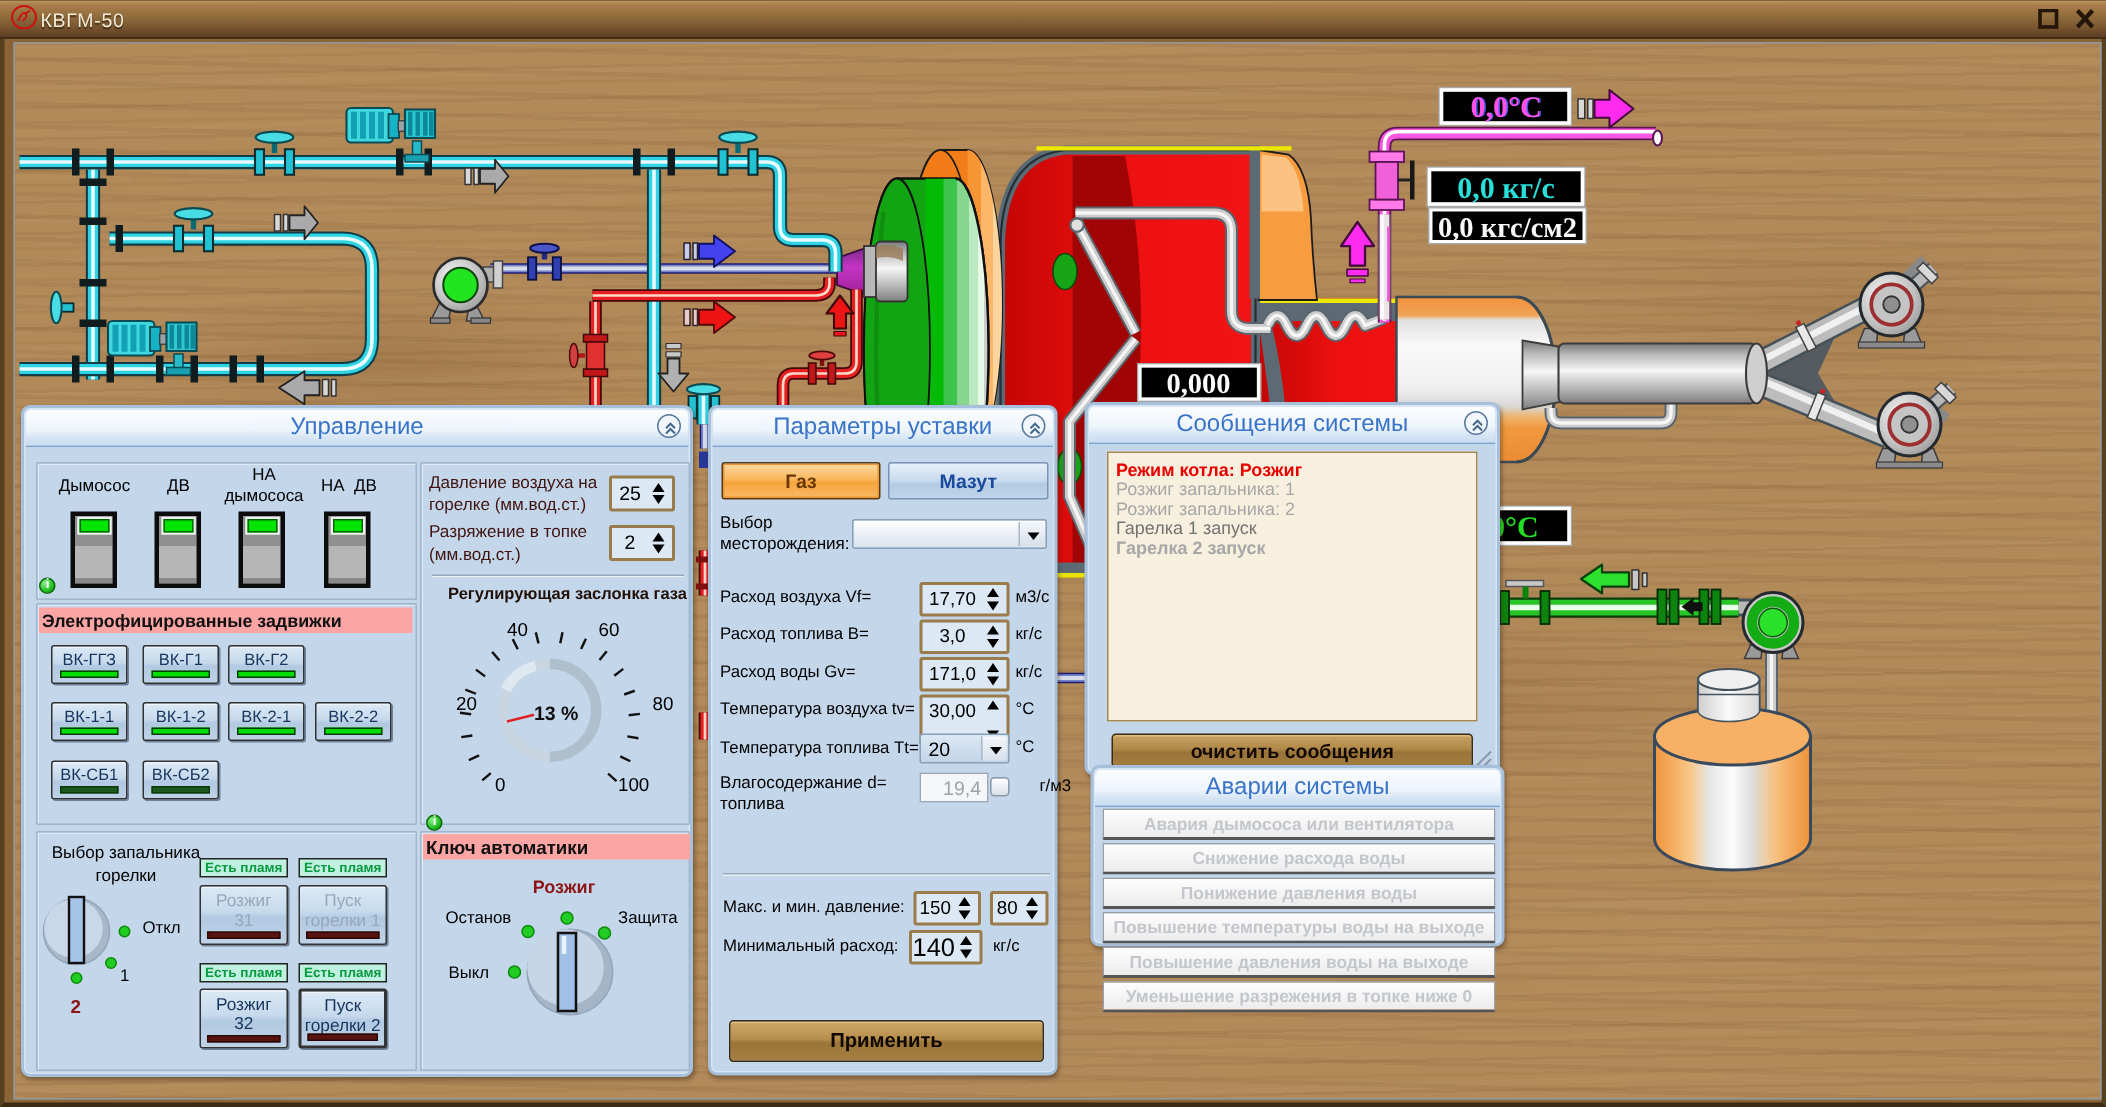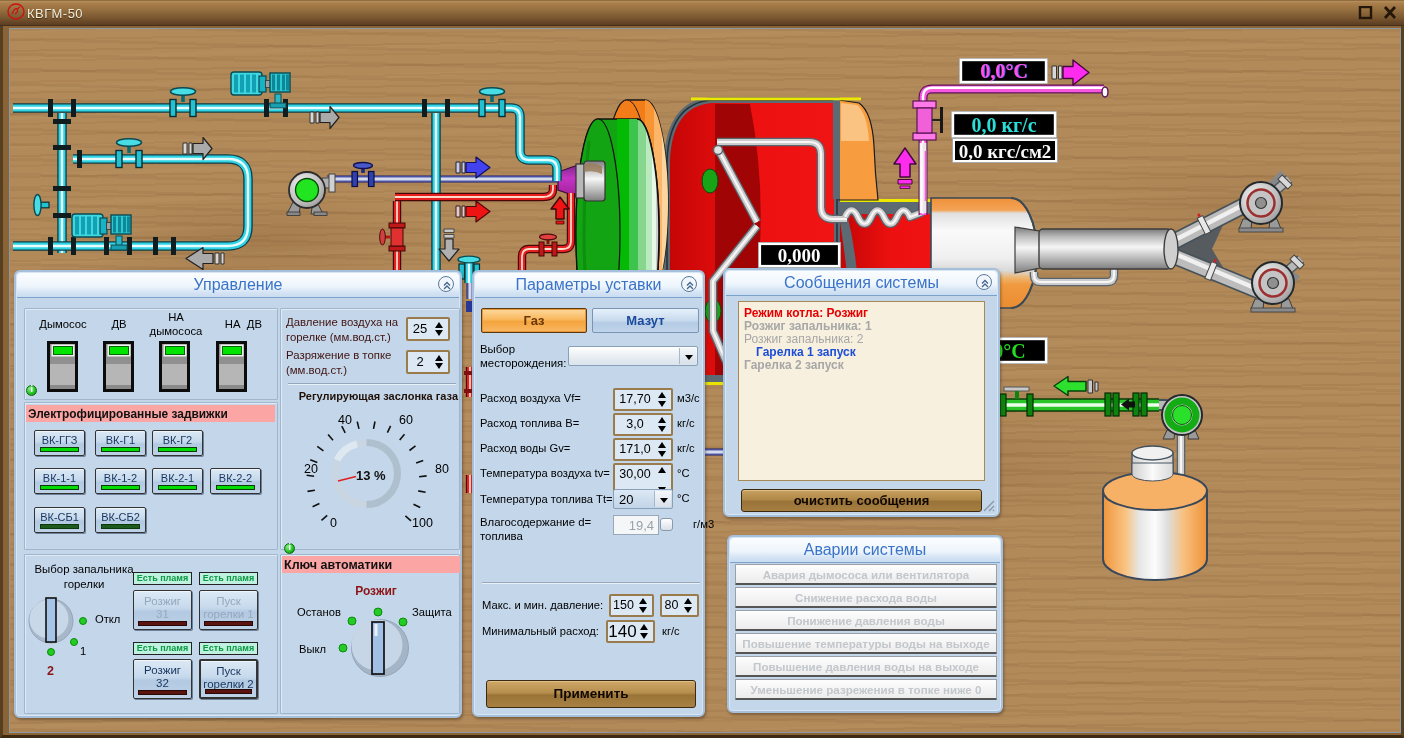--- a/index.html
+++ b/index.html
@@ -547,21 +547,21 @@
   <div class="ptitle">Управление</div>
   <div class="chev">
         <svg width="14" height="14" viewBox="0 0 14 14">
           <path d="M4,7.5 L7,4.5 L10,7.5 M4,11 L7,8 L10,11" fill="none" stroke="#44658c" stroke-width="1.3"></path>
         </svg>
       </div>
   <div class="grp" style="left:8px;top:36px;width:252px;height:90px"></div>
   <div class="lbl" style="left:10px;top:46px;width:74px;text-align:center;font-size:11.3px">Дымосос</div>
   <div class="lbl" style="left:72px;top:46px;width:62px;text-align:center;font-size:11.3px">ДВ</div>
   <div class="lbl" style="left:128px;top:38px;width:64px;text-align:center;line-height:14px;white-space:normal;font-size:11.3px">НА<br>дымососа</div>
-  <div class="lbl" style="left:186px;top:46px;width:60px;text-align:right;font-size:11.3px">НА&nbsp; ДВ</div>
+  <div class="lbl" style="left:198px;top:46px;width:60px;text-align:left;font-size:11.3px">НА&nbsp; ДВ</div>
   <div class="sw" style="left:31px;top:69px">
         <i></i>
       </div>
   <div class="sw" style="left:87px;top:69px">
         <i></i>
       </div>
   <div class="sw" style="left:143px;top:69px">
         <i></i>
       </div>
   <div class="sw" style="left:200px;top:69px">
@@ -768,34 +768,34 @@
 
  <div class="panel" style="left:723px;top:268px;width:277px;height:249px">
   <div class="ptitle">Сообщения системы</div>
   <div class="chev">
         <svg width="14" height="14" viewBox="0 0 14 14">
           <path d="M4,7.5 L7,4.5 L10,7.5 M4,11 L7,8 L10,11" fill="none" stroke="#44658c" stroke-width="1.3"></path>
         </svg>
       </div>
   <div style="position:absolute;left:13px;top:31px;width:247px;height:180px;box-sizing:border-box;border:1px solid #a58a58;background:#f7f0df;overflow:hidden">
     <div style="position:absolute;left:5px;top:4px;font-size:12px;font-weight:bold;color:#e80000;white-space:nowrap">Режим котла: Розжиг</div>
-    <div style="position:absolute;left:5px;top:17px;font-size:12px;font-weight:bold;color:#a7a7a7;white-space:nowrap">Розжиг запальника: 1</div>
+    <div style="position:absolute;left:5px;top:17px;font-size:12px;font-weight:normal;color:#a7a7a7;white-space:nowrap">Розжиг запальника: 1</div>
     <div style="position:absolute;left:5px;top:30px;font-size:12px;font-weight:normal;color:#a7a7a7;white-space:nowrap">Розжиг запальника: 2</div>
-    <div style="position:absolute;left:17px;top:43px;font-size:12px;font-weight:bold;color:#1d4ed8;white-space:nowrap">Гарелка 1 запуск</div>
+    <div style="position:absolute;left:5px;top:43px;font-size:12px;font-weight:normal;color:#737373;white-space:nowrap">Гарелка 1 запуск</div>
     <div style="position:absolute;left:5px;top:56px;font-size:12px;font-weight:bold;color:#a7a7a7;white-space:nowrap">Гарелка 2 запуск</div>
   </div>
   <div style="position:absolute;left:16px;top:219px;width:241px;height:23px;box-sizing:border-box;border:1px solid #3a2a10;border-radius:3px;
     background:linear-gradient(#c8a262,#b08848 45%,#997338 55%,#a67e42);box-shadow:inset 0 1px 0 #ddbc86;
     color:#100800;font-weight:bold;font-size:13px;text-align:center;line-height:21px">очистить сообщения</div>
   <svg style="position:absolute;right:3px;bottom:3px" width="12" height="12">
         <path d="M11,1 L1,11 M11,6 L6,11 M11,10 L10,11" stroke="#8898a8" stroke-width="1.4"></path>
       </svg>
  </div>
 
- <div class="panel" style="left:727px;top:535px;width:276px;height:178px">
+ <div class="panel" style="left:727px;top:510px;width:276px;height:121px">
   <div class="ptitle">Аварии системы</div>
   <div class="abtn" style="top:27px">Авария дымососа или вентилятора</div>
   <div class="abtn" style="top:50px">Снижение расхода воды</div>
   <div class="abtn" style="top:96px">Повышение температуры воды на выходе</div>
   <div class="abtn" style="top:73px">Понижение давления воды</div>
   <div class="abtn" style="top:119px">Повышение давления воды на выходе</div>
   <div class="abtn" style="top:142px">Уменьшение разрежения в топке ниже 0</div>
  </div>
 </div>
 

